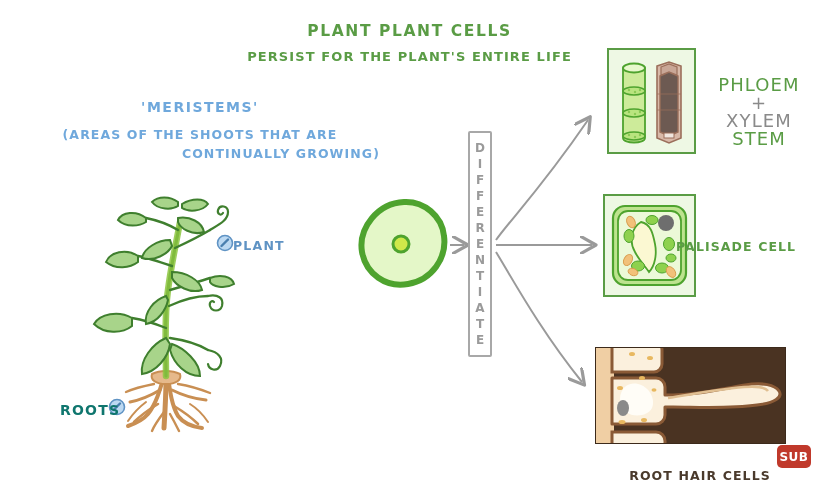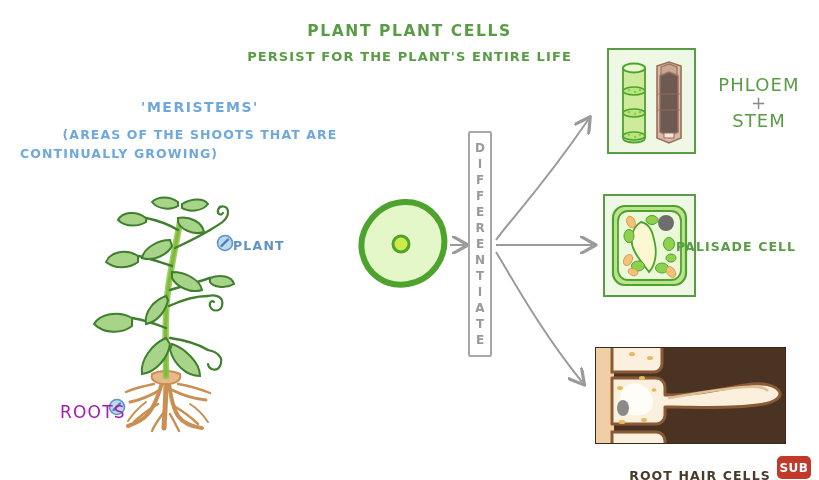--- a/index.html
+++ b/index.html
@@ -50,41 +50,41 @@
   .meristem-line1 {
     left: 20px; top: 127px; width: 360px;
     text-align: center;
     color: #6fa8dc;
     font-size: 12.5px;
     letter-spacing: 1.1px;
     font-weight: 700;
   }
   .meristem-line2 {
     left: 20px; top: 146px; width: 360px;
-    text-align: left;
+    text-align: right;
     color: #6fa8dc;
     font-size: 12.5px;
     letter-spacing: 1.1px;
     font-weight: 700;
   }
 
   
   .lbl-shoots {
     left: 233px; top: 238px;
     color: #5f93c4;
     font-size: 12.5px;
     letter-spacing: 1.2px;
     font-weight: 700;
   }
   .lbl-roots {
     left: 60px; top: 402px;
-    color: #a21caf;
-    font-size: 17px;
+    color: #0f766e;
+    font-size: 14px;
     letter-spacing: 1.2px;
-    font-weight: 400;
+    font-weight: 700;
   }
 
   
   .diff-box {
     left: 468px; top: 131px;
     width: 24px; height: 226px;
     border: 2px solid #a8a8a8;
     border-radius: 2px;
     background: #ffffff;
     box-sizing: border-box;
@@ -135,21 +135,20 @@
     width: 34px; height: 23px;
     background: #c0392b;
     border-radius: 5px;
     color: #ffffff;
     font-size: 12px;
     font-weight: 700;
     letter-spacing: 0.5px;
     display: flex;
     align-items: center;
     justify-content: center;
-    margin-top: 11px;
   }
 
   
   .panel-phloem {
     left: 607px; top: 48px; width: 89px; height: 106px;
     border: 2.5px solid #5a9c45;
     background: #eef8e4;
     box-sizing: border-box;
   }
   .panel-palisade {
@@ -309,20 +308,21 @@
         <path d="M51 26 L60 22 L69 26 L69 82 L60 86 L51 82 Z" fill="#6d5a52" stroke="#9b6f5b" stroke-width="1.4"></path>
         <path d="M52 17 L60 14 L68 17 L68 25 L60 22 L52 25 Z" fill="#c9a797" stroke="#9b6f5b" stroke-width="1.2"></path>
         <rect x="55" y="83" width="10" height="5" fill="#f0e6df" stroke="#9b6f5b" stroke-width="1"></rect>
         <path d="M48 44 L72 44 M48 60 L72 60" stroke="#9b6f5b" stroke-width="1.2" opacity="0.7"></path>
       </g>
     </svg>
   </div>
   <div class="abs lbl-phloem-wrap">
     <div class="c-green">PHLOEM</div>
     <div class="c-gray">+</div>
+    <div class="c-gray">XYLEM</div>
     <div class="c-green">STEM</div>
   </div>
 
   <div class="abs panel-palisade">
     <svg style="width:100%;height:100%;" viewBox="0 0 89 99">
       <rect x="8" y="10" width="73" height="79" rx="12" fill="#bde38e" stroke="#4ea32e" stroke-width="2.2"></rect>
       <rect x="13" y="15" width="63" height="69" rx="10" fill="#ecf9d8" stroke="#4ea32e" stroke-width="1.8"></rect>
 
       <path d="M36 26 C26 32 24 46 30 56 C34 64 40 70 44 76 C50 70 52 58 50 48 C48 38 46 28 36 26 Z" fill="#fbf8d2" stroke="#4ea32e" stroke-width="1.8"></path>
 

